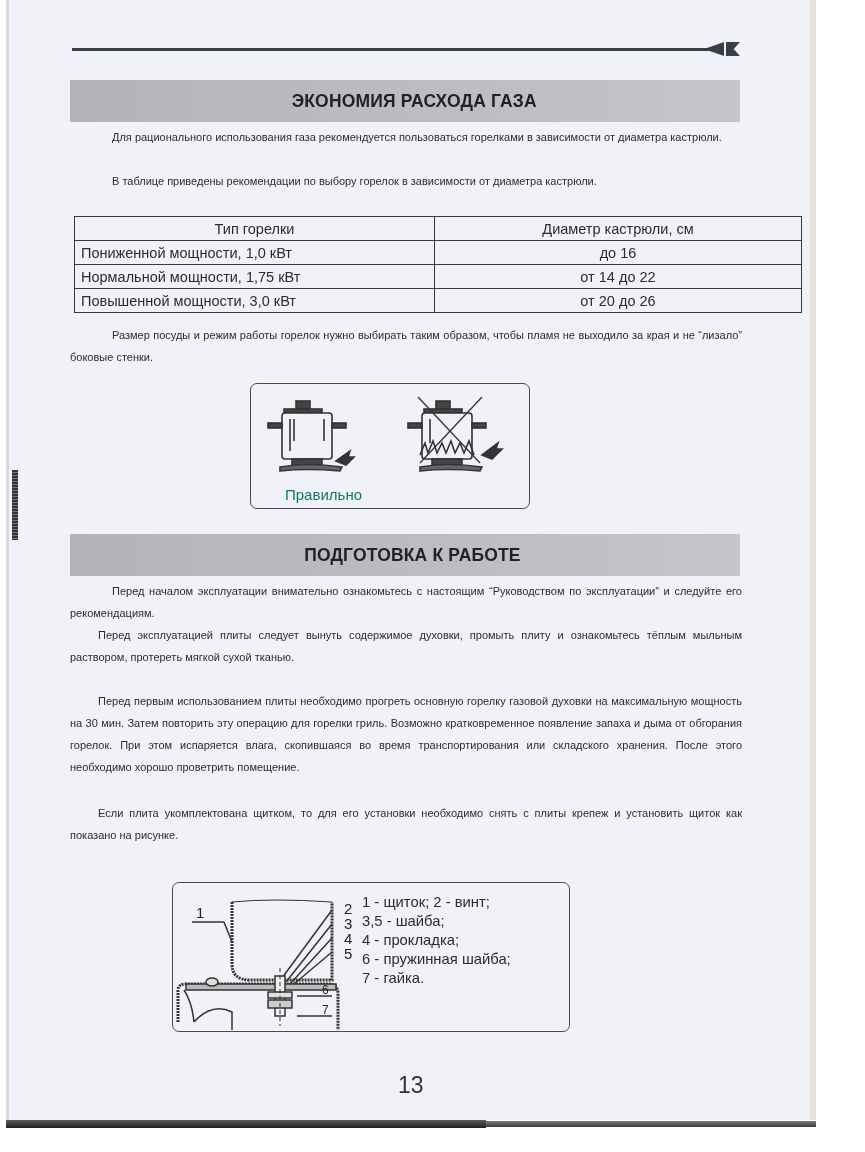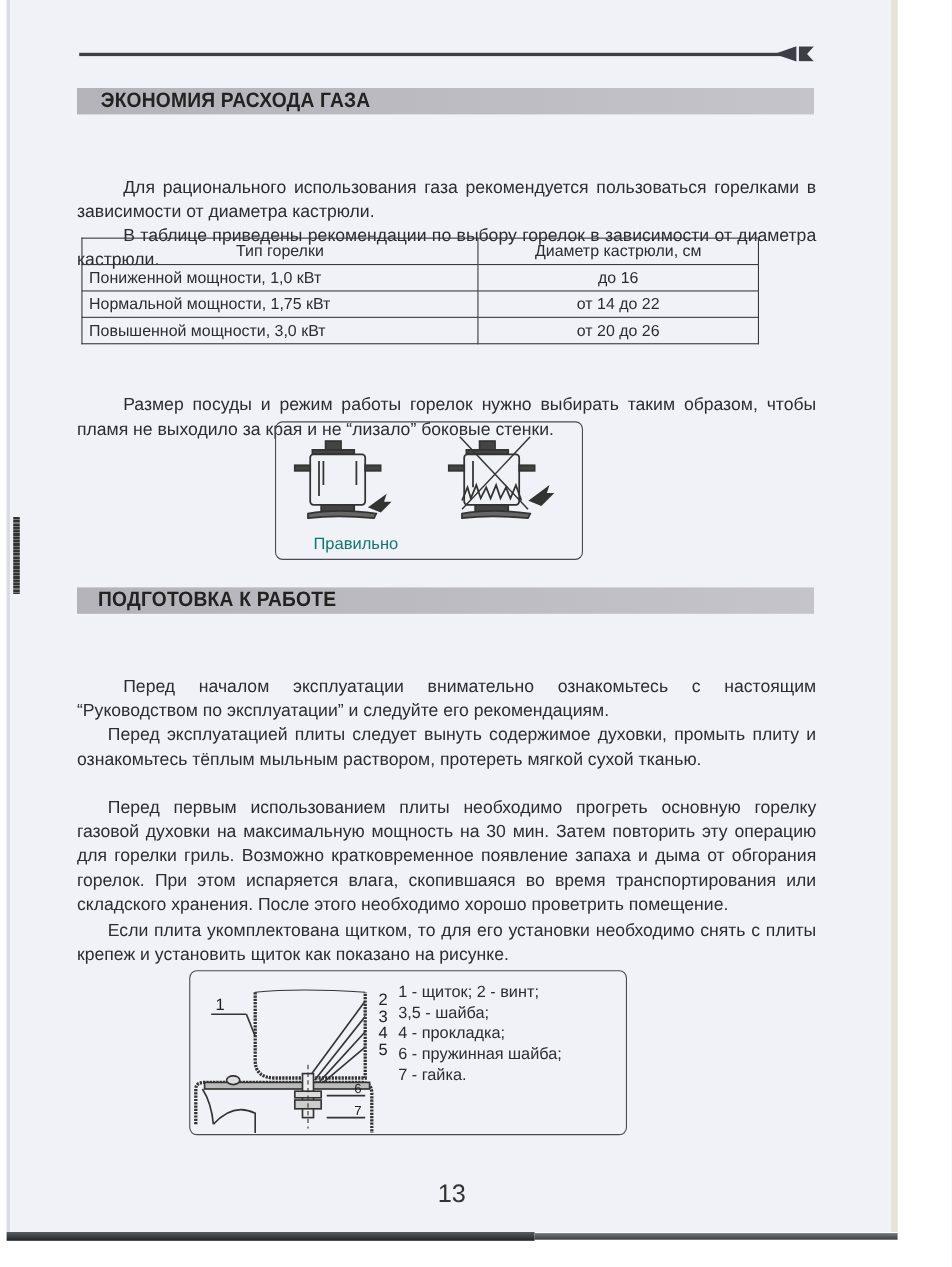--- a/index.html
+++ b/index.html
@@ -20,35 +20,35 @@
   }
   .arrow-head {
     position: absolute; left: 704px; top: 42px; width: 0; height: 0;
     border-top: 7px solid transparent; border-bottom: 7px solid transparent; border-right: 20px solid #3b3f45;
   }
   .arrow-notch {
     position: absolute; left: 726px; top: 42px; width: 14px; height: 14px; background: #3b3f45;
     clip-path: polygon(0 0, 100% 0, 55% 50%, 100% 100%, 0 100%);
   }
   .section-bar {
-    position: absolute; left: 70px; width: 670px; height: 24px;
+    position: absolute; left: 70px; width: 670px; height: 42px;
     background: linear-gradient(90deg, #b3b3b9, #bdbdc3 60%, #c4c4ca);
-    display: flex; align-items: center; justify-content: flex-start;
+    display: flex; align-items: center; justify-content: center;
   }
   .section-bar .title {
     font-family: "Liberation Sans", sans-serif; font-size: 19px; font-weight: bold; color: #222;
     padding-right: 4px; letter-spacing: 0.2px; transform: scaleX(0.92); transform-origin: right center;
   }
   .para {
-    position: absolute; left: 70px; width: 672px; font-size: 16px; line-height: 22px;
-    text-align: justify; color: #2b2b30; margin-top: 34px;
+    position: absolute; left: 70px; width: 672px; font-size: 11px; line-height: 22px;
+    text-align: justify; color: #2b2b30;
   }
   .para .indent { display: inline-block; width: 42px; }
   table.burner {
-    position: absolute; left: 74px; top: 216px; width: 616px; border-collapse: collapse;
+    position: absolute; left: 74px; top: 216px; width: 728px; border-collapse: collapse;
     font-size: 14.5px; color: #2b2b30;
   }
   table.burner td, table.burner th {
     border: 1.5px solid #3a3a3e; height: 23px; padding: 0 6px; font-weight: normal;
   }
   table.burner th { text-align: center; }
   table.burner td.c { text-align: center; }
   table.burner col.a { width: 360px; }
   .fig-box {
     position: absolute; border: 1.5px solid #4a4a50; border-radius: 7px; background: transparent;

